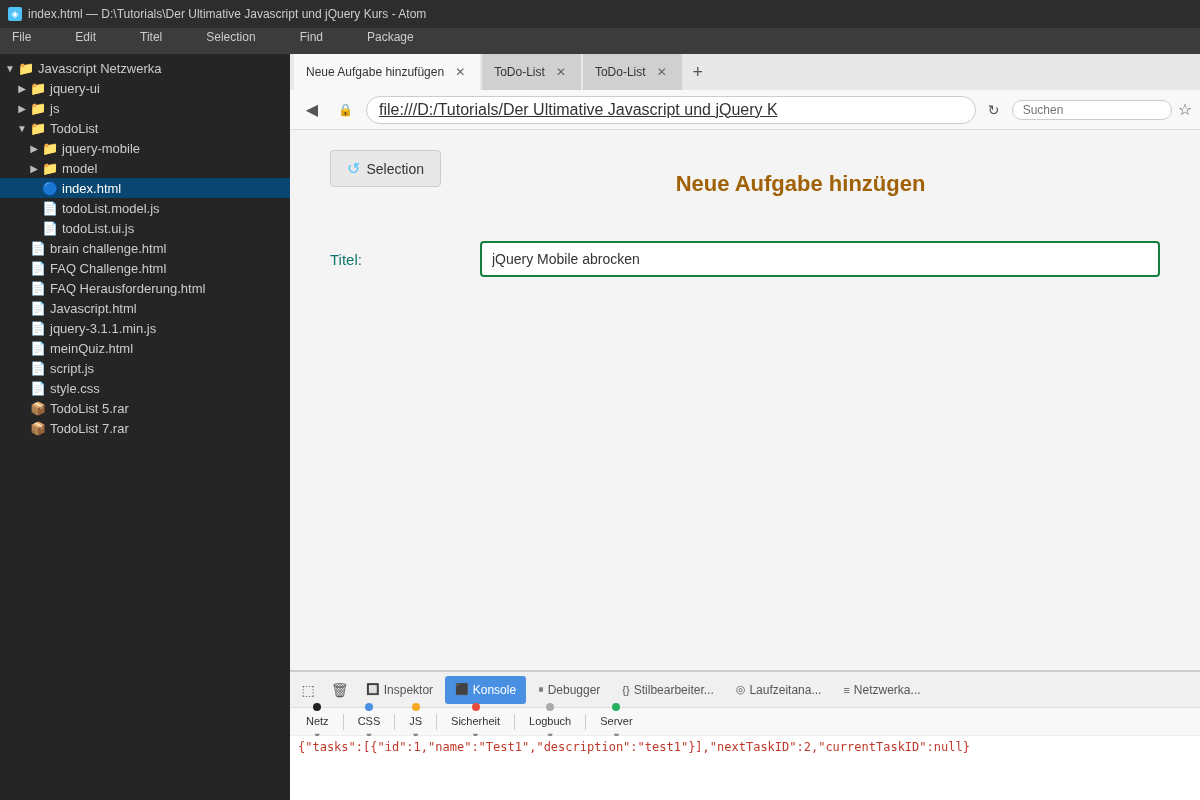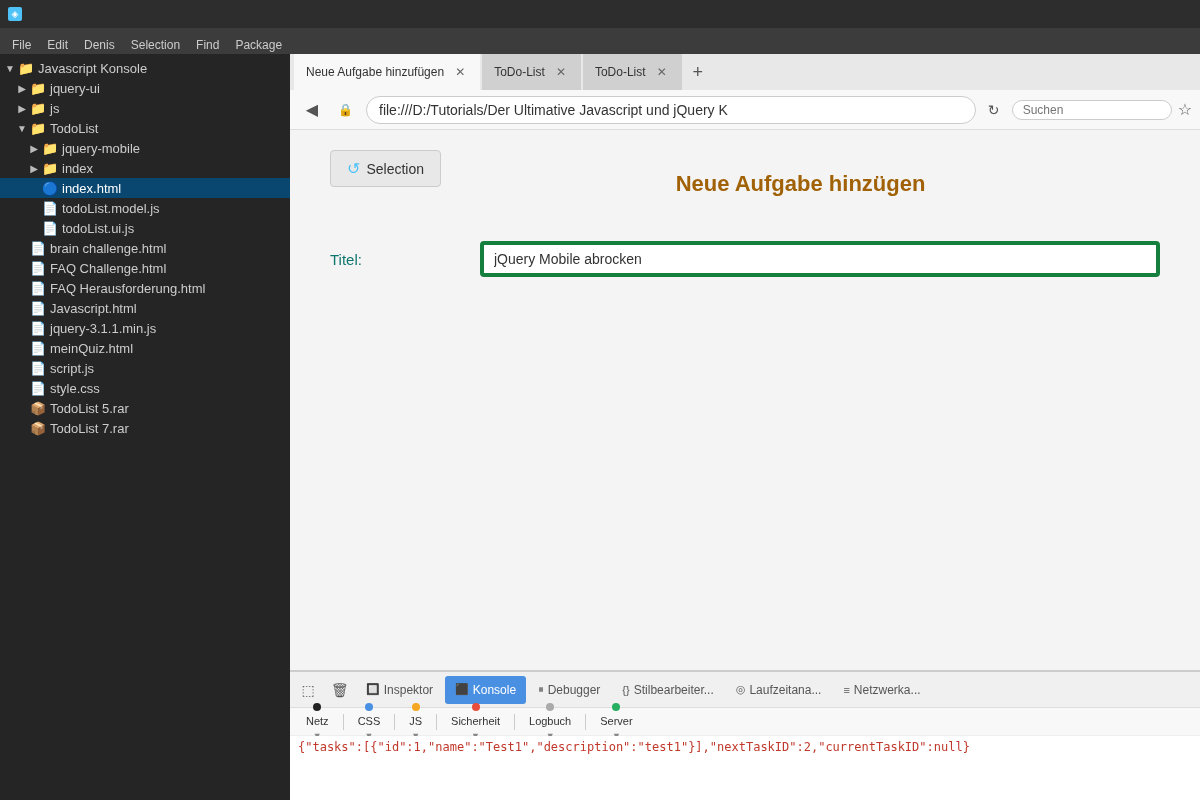--- a/index.html
+++ b/index.html
@@ -16,24 +16,25 @@
       gap: 6px;
       height: 28px;
       flex-shrink: 0;
     }
     .title-bar .icon { width: 14px; height: 14px; background: #4fc3f7; border-radius: 2px; display: inline-flex; align-items: center; justify-content: center; font-size: 9px; color: white; }
 
     
     .menu-bar {
       background: #3c3c3c;
       display: flex;
-      align-items: flex-end;
+      align-items: flex-start;
       height: 26px;
       padding: 0 4px;
       flex-shrink: 0;
+      gap: 28px;
     }
     .menu-bar span {
       color: #ccc;
       font-size: 12px;
       padding: 2px 8px;
       cursor: pointer;
     }
 
     
     .main-layout {
@@ -121,23 +122,24 @@
       background: none; border: none;
       color: #555; font-size: 16px; cursor: pointer; border-radius: 4px;
     }
     .nav-btn:disabled { color: #bbb; cursor: default; }
     .address-input {
       flex: 1;
       height: 28px;
       border: 1px solid #ccc;
       border-radius: 14px;
       padding: 0 12px;
-      font-size: 14px;
+      font-size: 16px;
       background: white;
       color: #333;
+      text-decoration: underline;
     }
     .reload-btn { width: 24px; height: 24px; display: flex; align-items: center; justify-content: center; color: #555; cursor: pointer; font-size: 14px; }
     .search-box { width: 160px; height: 20px; border: 1px solid #ccc; border-radius: 14px; padding: 0 10px; font-size: 12px; background: white; color: #999; }
     .star-btn { color: #555; font-size: 16px; cursor: pointer; }
 
     
     .browser-content {
       flex: 1;
       background: #f4f4f4;
       overflow-y: auto;
@@ -184,21 +186,21 @@
     }
     .form-label {
       width: 150px;
       font-size: 15px;
       color: #0f766e;
       flex-shrink: 0;
     }
     .form-input {
       flex: 1;
       height: 36px;
-      border: 4px solid #15803d;
+      border: 2px solid #15803d;
       border-radius: 4px;
       padding: 0 10px;
       font-size: 14px;
       color: #333;
       background: white;
     }
     .form-input.focused { border-color: #6699cc; }
 
     
     .devtools {
@@ -269,39 +271,40 @@
       color: #c0392b;
       background: white;
       overflow-x: auto;
     }
   </style>
 </head>
 <body>
 
 <div class="title-bar">
   <span class="icon">◈</span>
+  <span>index.html — D:\Tutorials\Der Ultimative Javascript und jQuery Kurs - Atom</span>
 </div>
 
 <div class="menu-bar">
   <span>File</span>
   <span>Edit</span>
-  <span>Denis</span>
+  <span>Titel</span>
   <span>Selection</span>
   <span>Find</span>
   <span>Package</span>
 </div>
 
 <div class="main-layout">
 
   <div class="sidebar">
 
     <div class="sidebar-item">
       <span class="chevron">▼</span>
       <span class="folder-icon">📁</span>
-      <span>Javascript Konsole</span>
+      <span>Javascript Netzwerka</span>
     </div>
 
     <div class="sidebar-item sidebar-indent-1">
       <span class="chevron">▶</span>
       <span class="folder-icon">📁</span>
       <span>jquery-ui</span>
     </div>
     <div class="sidebar-item sidebar-indent-1">
       <span class="chevron">▶</span>
       <span class="folder-icon">📁</span>
@@ -313,21 +316,21 @@
       <span>TodoList</span>
     </div>
     <div class="sidebar-item sidebar-indent-2">
       <span class="chevron">▶</span>
       <span class="folder-icon">📁</span>
       <span>jquery-mobile</span>
     </div>
     <div class="sidebar-item sidebar-indent-2">
       <span class="chevron">▶</span>
       <span class="folder-icon">📁</span>
-      <span>index</span>
+      <span>model</span>
     </div>
     <div class="sidebar-item sidebar-indent-2 selected">
       <span class="chevron" style="opacity:0">▶</span>
       <span class="file-icon">🔵</span>
       <span>index.html</span>
     </div>
     <div class="sidebar-item sidebar-indent-2">
       <span class="chevron" style="opacity:0">▶</span>
       <span class="file-icon">📄</span>
       <span>todoList.model.js</span>

